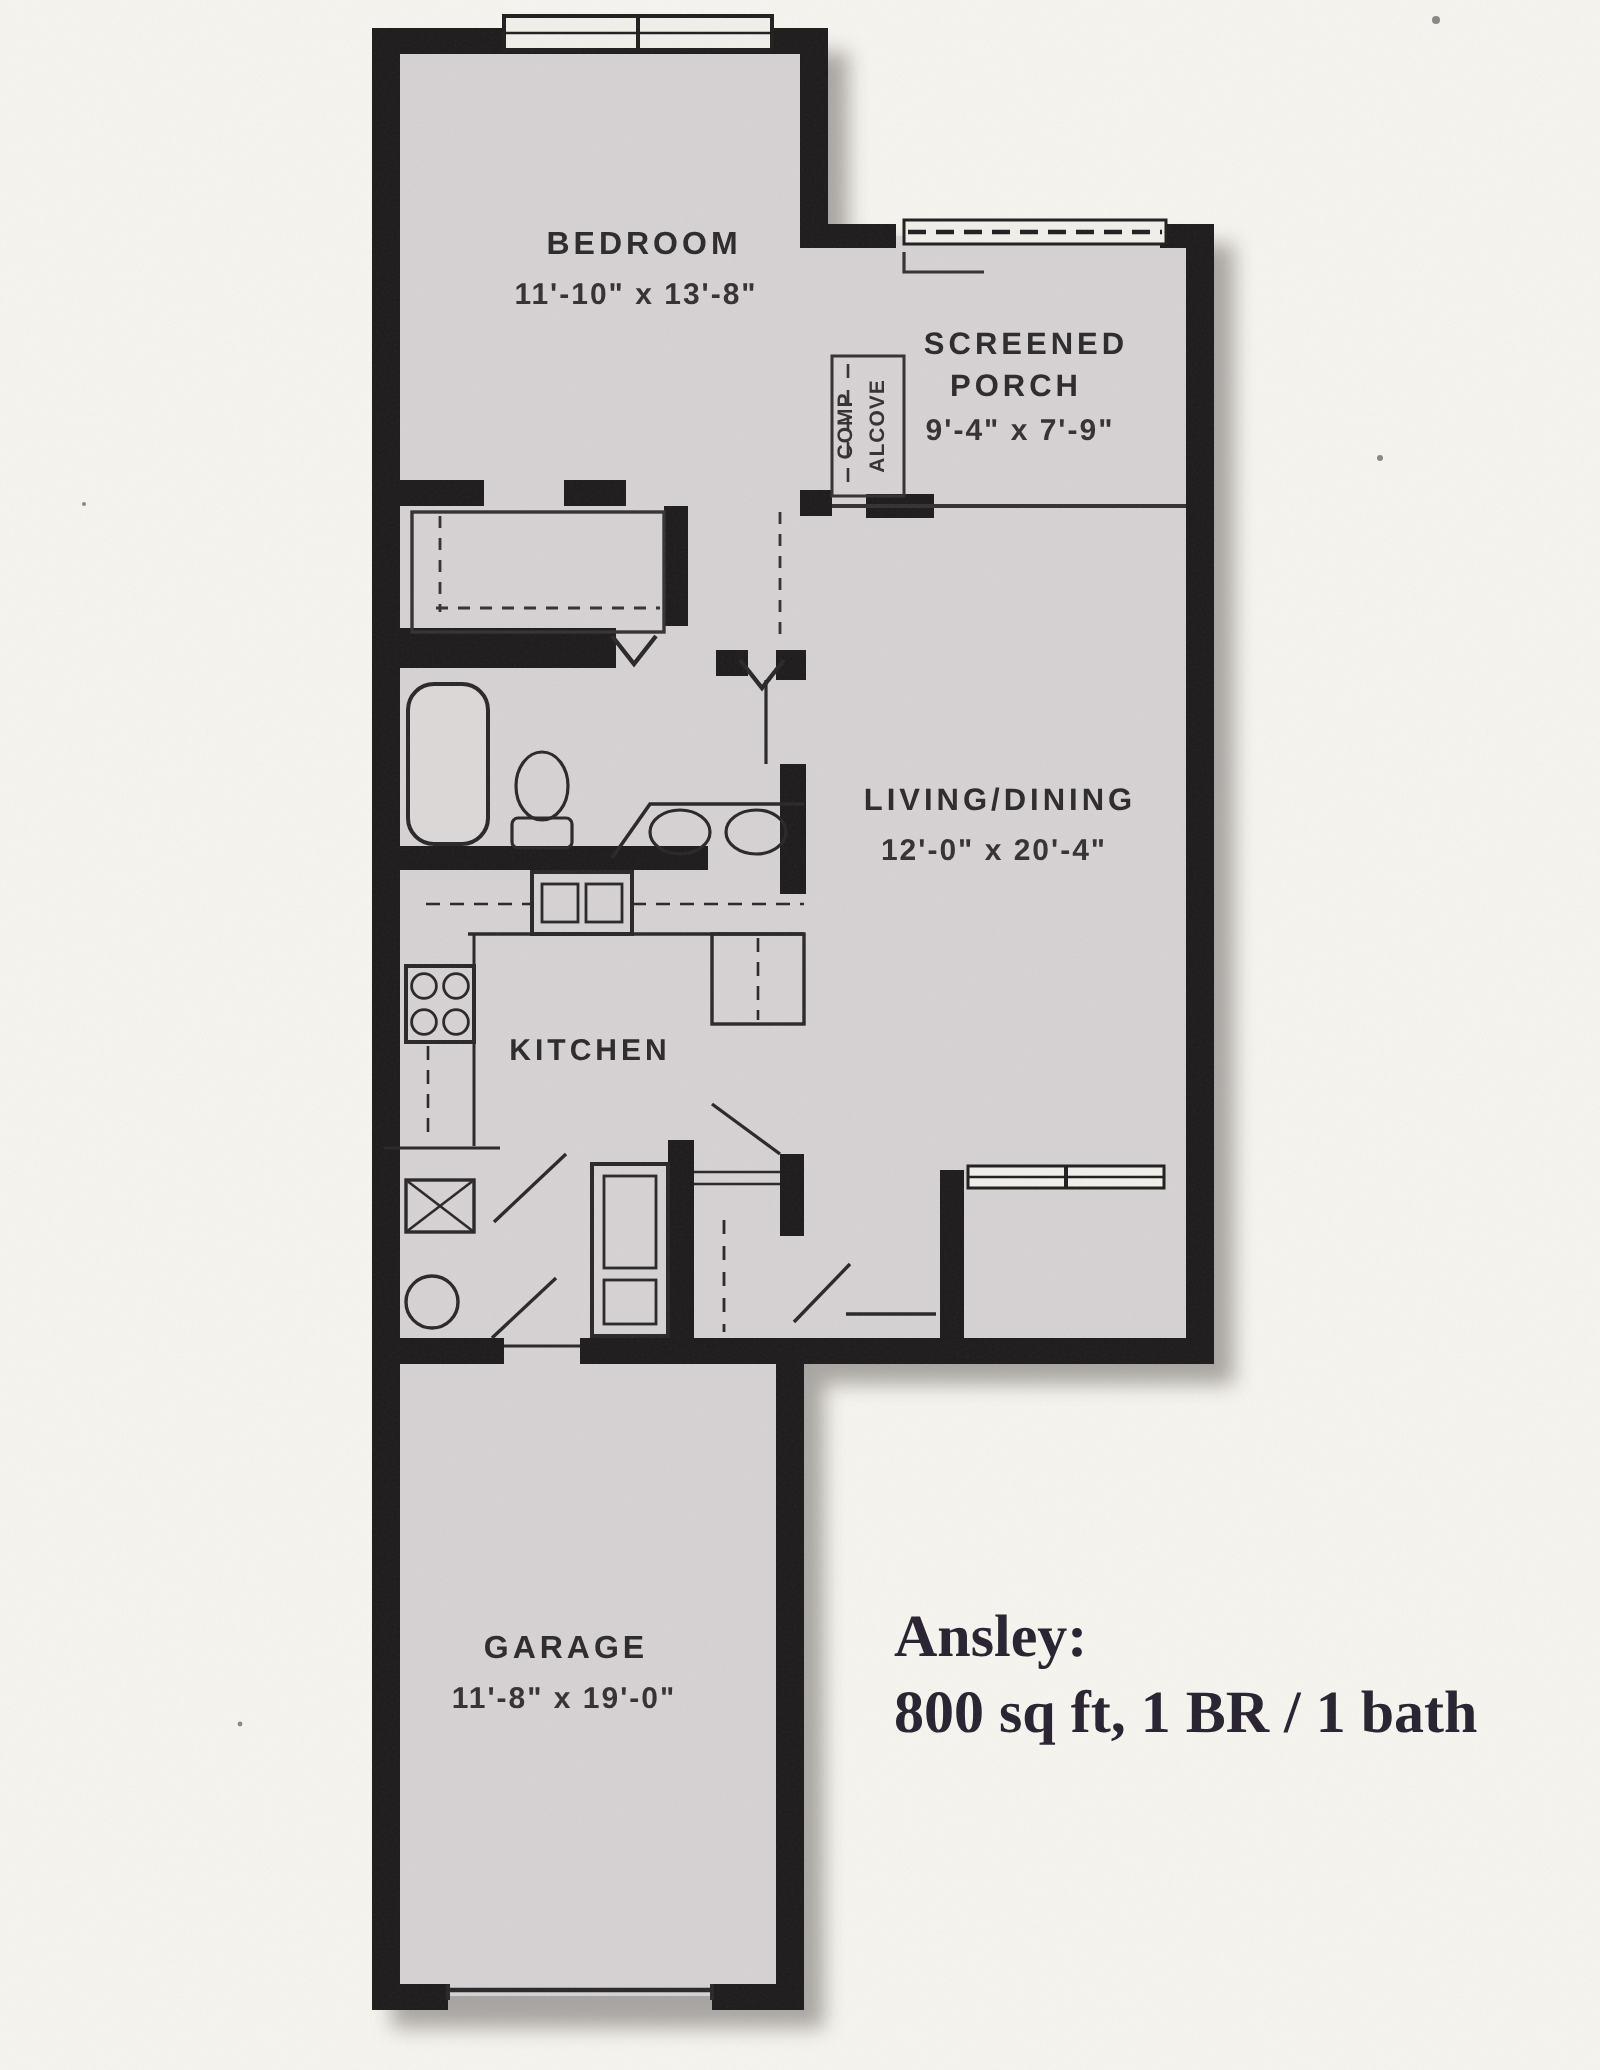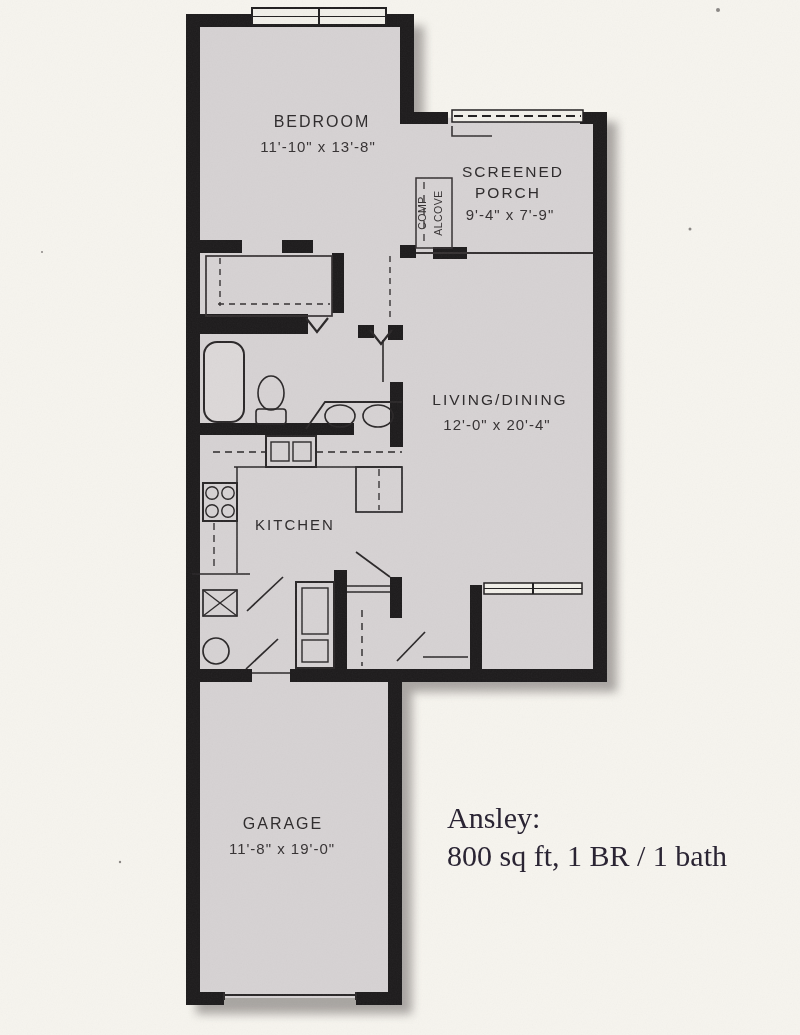--- a/index.html
+++ b/index.html
@@ -2,21 +2,21 @@
 <html><head>
 <meta charset="utf-8">
 <style>
   html,body{margin:0;padding:0;}
   body{
     width:800px;height:1035px;
     background:#f6f4ee;
     font-family:"Liberation Sans", sans-serif;
     position:relative;overflow:hidden;
   }
-  .plan-wrap{position:absolute;inset:0;}
+  .plan-wrap{position:absolute;inset:0;font-weight:bold;}
   svg{display:block;}
   .room-label{
     fill:#2d2a2b;
     font-family:"Liberation Sans", sans-serif;
     letter-spacing:2px;
   }
   .room-dims{
     fill:#353132;
     font-family:"Liberation Sans", sans-serif;
     letter-spacing:1px;

